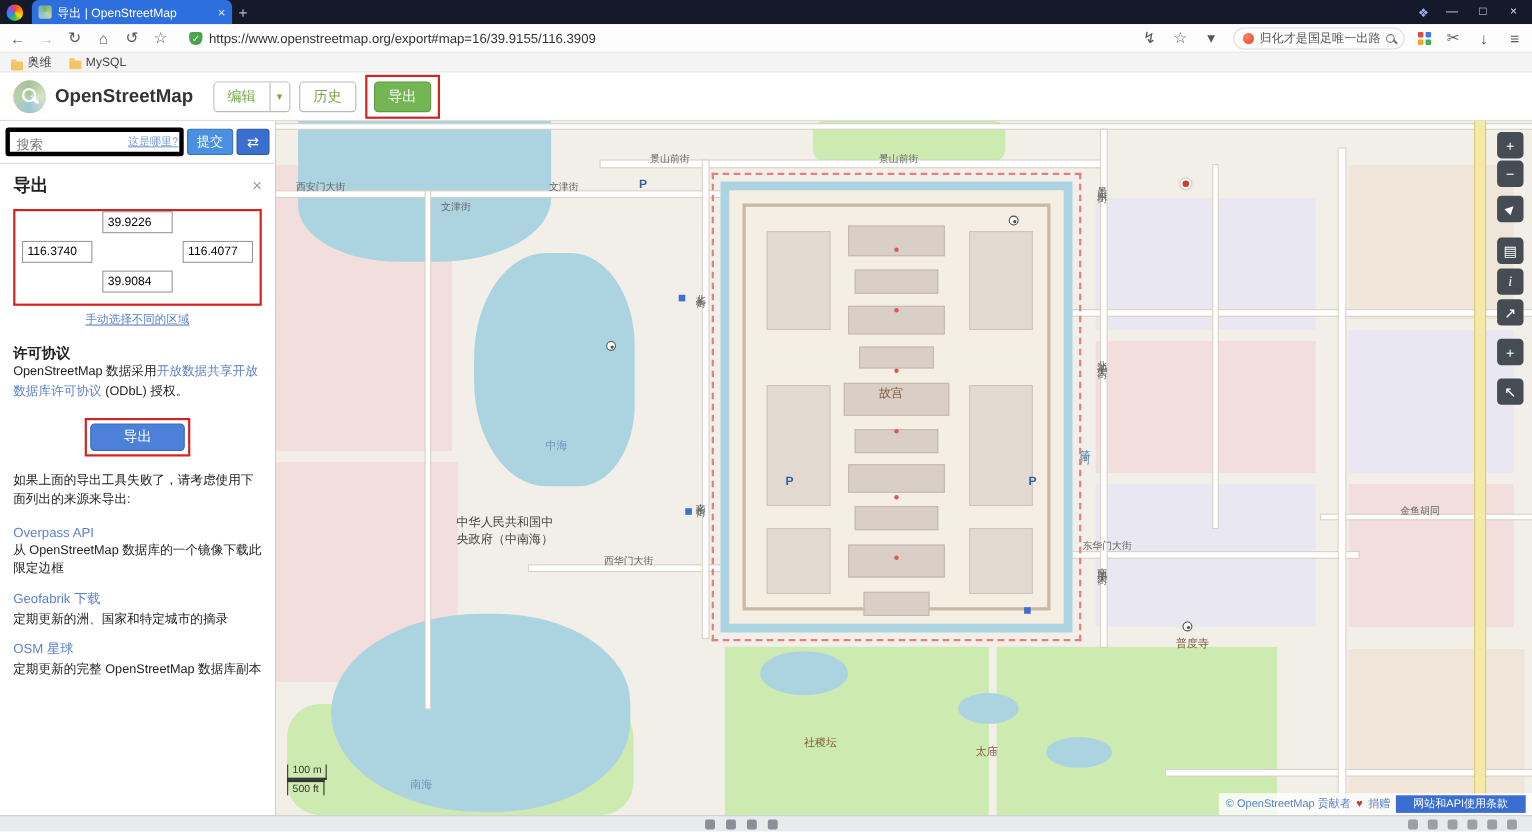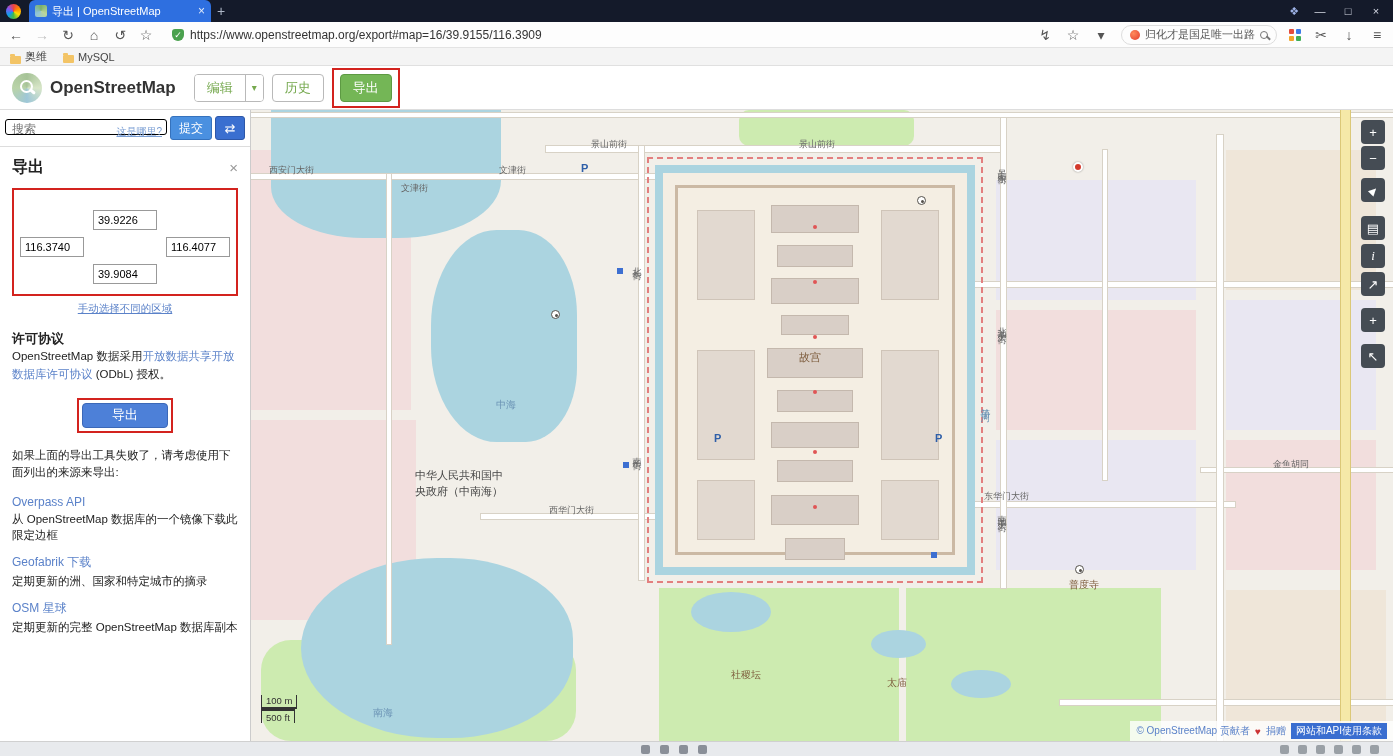--- a/index.html
+++ b/index.html
@@ -64,30 +64,30 @@
   .hdr-nav { margin-left:auto; display:flex; align-items:center; gap:15px; font-size:12.5px; color:#555; }
   .hdr-nav a { color:#555; text-decoration:none; }
   .auth-btn { border:1px solid #b5b5b5; border-radius:4px; background:#fff; color:#333; font-size:12.5px;
     padding:5px 12px; margin-left:4px; }
 
   
   .content { flex:1; display:flex; min-height:0; }
   .sidebar { width:251px; flex:0 0 auto; border-right:1px solid #ccc; background:#fff; overflow:hidden; }
   .search-row { display:flex; align-items:center; gap:3px; padding:6px 5px; border-bottom:1px solid #ddd; }
   .search-wrap { position:relative; flex:1; }
-  .search-input { width:100%; height:16px; border:1px solid #000000; border-radius:3px; font-size:12px; padding:4px 52px 0 6px; }
+  .search-input { width:100%; height:26px; border:4px solid #000000; border-radius:3px; font-size:12px; padding:4px 52px 0 6px; }
   .where-link { position:absolute; right:5px; top:6px; font-size:10px; color:#7b9fd4; }
   .blue-btn { height:24px; background:#4a90e0; border:1px solid #3572bd; color:#fff; font-size:12px; border-radius:3px; padding:0 8px; }
   .route-btn { height:24px; width:30px; background:#3a6fd0; border:1px solid #2d57a8; color:#fff; font-size:13px; border-radius:3px; }
 
   .panel { padding:10px 12px; font-size:11.5px; color:#222; }
   .panel-head { display:flex; align-items:center; margin-bottom:10px; }
   .panel-title { font-size:16px; font-weight:bold; color:#222; }
   .panel-close { margin-left:auto; color:#999; font-size:15px; }
-  .coords-annot { border:2px solid #d3231e; padding:20px 6px 10px; }
+  .coords-annot { border:2px solid #d3231e; padding:0 6px 10px; }
   .coords-grid { display:flex; flex-direction:column; gap:7px; }
   .coord-row { display:flex; justify-content:center; }
   .coord-row.mid { justify-content:space-between; }
   .coord-input { width:64px; height:20px; border:1px solid #999; font-size:11px; padding:0 4px; }
   .manual-link { display:block; text-align:center; color:#5b82c9; font-size:10.5px; margin:6px 0 14px; text-decoration:underline; }
   .lic-head { font-size:13px; font-weight:bold; margin-bottom:0; }
   .lic-text { line-height:1.55; margin-bottom:14px; }
   .blue { color:#5b82c9; }
   .export-annot { width:fit-content; margin:0 auto 14px; border:2px solid #d3231e; padding:3px; }
   .export-btn { display:block; width:86px; height:25px; background:#4d80d8; border:1px solid #3b68b8; border-radius:4px;
@@ -127,21 +127,21 @@
   .map-ctrls { position:absolute; top:10px; right:6px; width:26px; z-index:30; }
   .ctrl { position:absolute; left:0; width:24px; height:24px; background:#454c54; color:#fff; border-radius:4px;
     font-size:13px; display:flex; align-items:center; justify-content:center; border:none; }
   .scalebar { position:absolute; left:10px; bottom:18px; z-index:25; font-size:9.5px; color:#333; }
   .scalebar .bar-m { border-left:1px solid #333; border-right:1px solid #333; border-bottom:2px solid #333; padding:0 4px 1px; }
   .scalebar .bar-f { border-left:1px solid #333; border-right:1px solid #333; border-top:2px solid #333; padding:1px 4px 0; width:fit-content; }
   .attrib { position:absolute; right:0; bottom:0; z-index:25; background:rgba(255,255,255,.78); font-size:10px;
     color:#333; padding:2px 6px; display:flex; gap:5px; align-items:center; }
   .attrib .link { color:#5b82c9; }
   .attrib .heart { color:#c33; }
-  .attrib .terms { background:#3a6ed0; color:#fff; padding:1px 5px; }
+  .attrib .terms { background:#3a6ed0; color:#fff; padding:1px 16px; }
 
   
   .taskbar { height:15px; background:#e8eaed; border-top:1px solid #d0d0d0; display:flex; align-items:center; flex:0 0 auto; position:relative; }
   .task-center { position:absolute; left:46%; display:flex; gap:10px; }
   .task-sq { width:9px; height:9px; background:#8a8f98; border-radius:2px; }
   .tray { margin-left:auto; display:flex; gap:9px; align-items:center; padding-right:14px; }
   .tray-sq { width:9px; height:9px; background:#9aa0a6; border-radius:2px; }
 </style>
 </head>
 <body>

